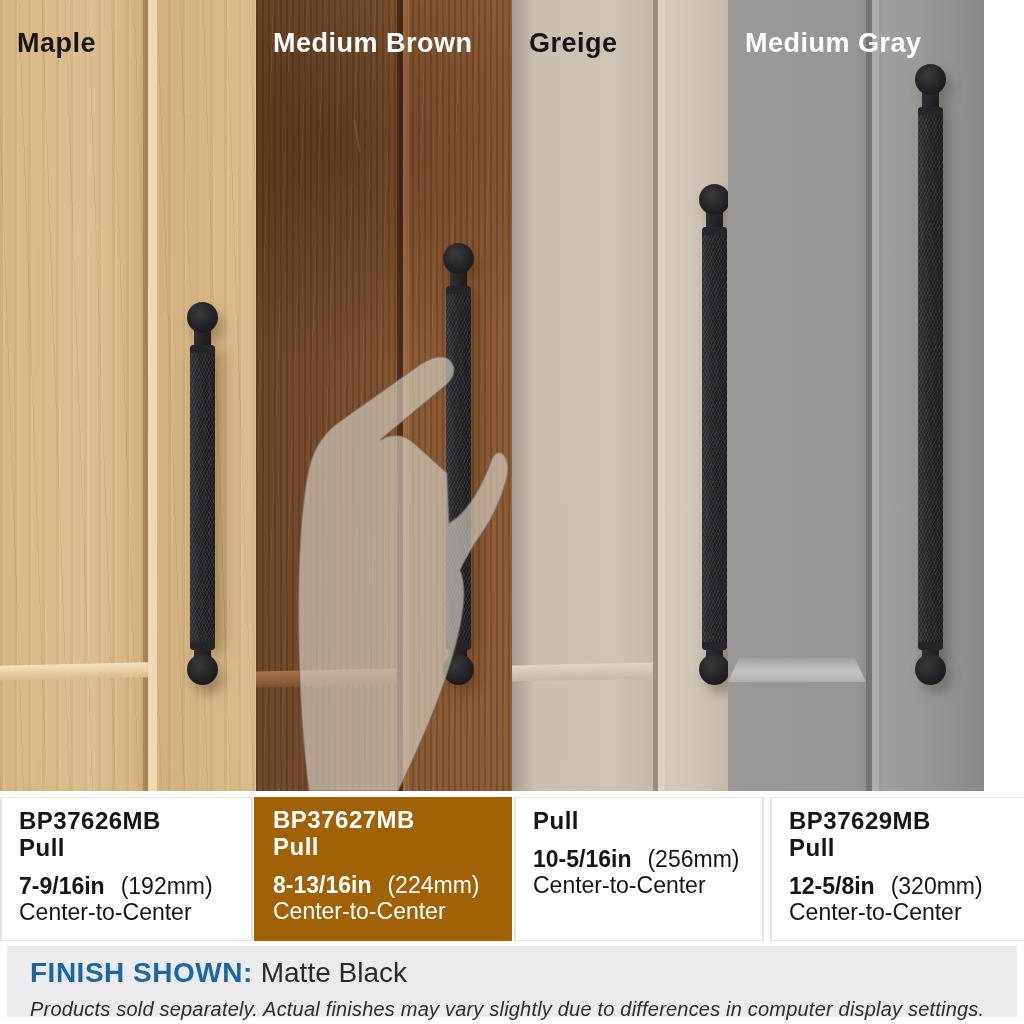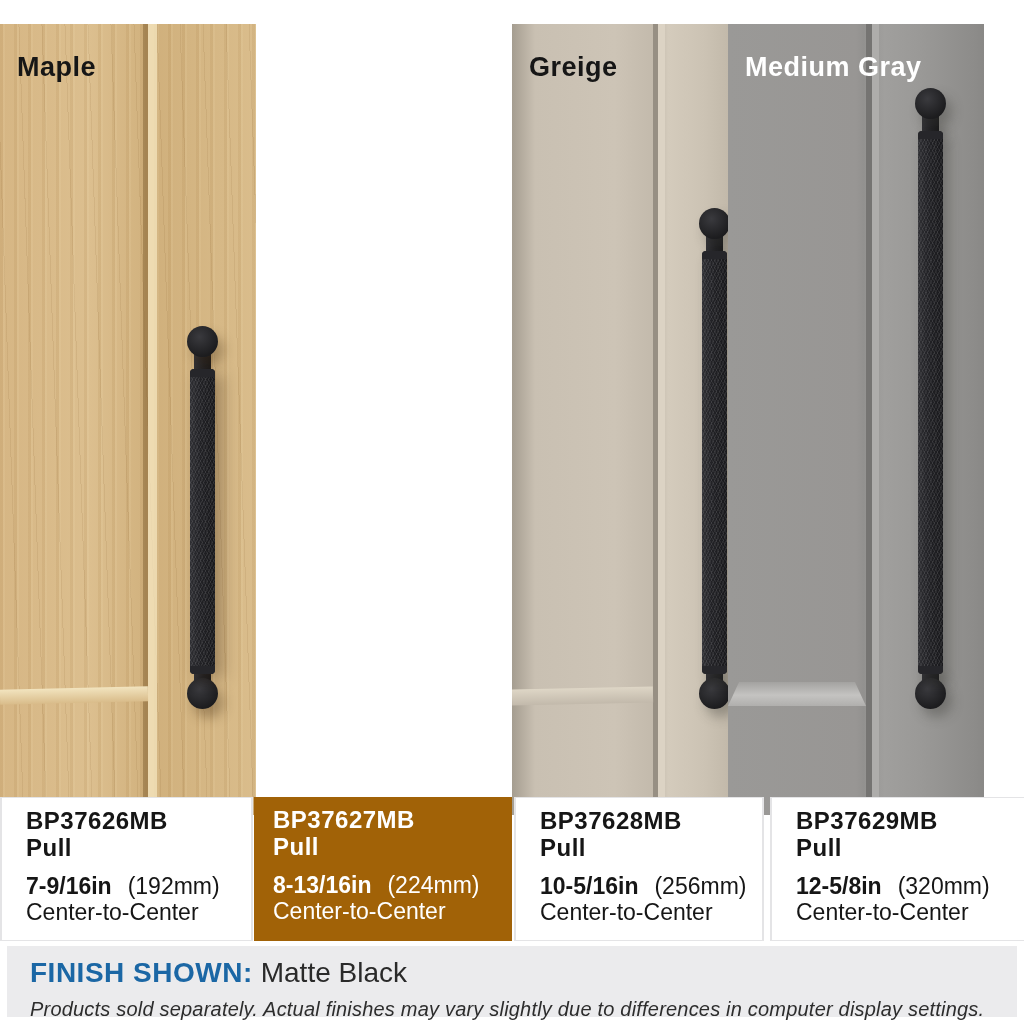--- a/index.html
+++ b/index.html
@@ -1,20 +1,20 @@
 <!DOCTYPE html>
 <html><head>
 <meta charset="utf-8">
 <style>
   html,body{margin:0;padding:0;background:#fff;}
   .stage{position:relative;width:1024px;height:1024px;background:#fff;overflow:hidden;
          font-family:"Liberation Sans",sans-serif;}
 
   
-  .photo{position:absolute;left:0;top:0;width:1024px;height:791px;margin-top:24px;}
+  .photo{position:absolute;left:0;top:0;width:1024px;height:791px;}
   .col{position:absolute;top:0;height:791px;width:256px;overflow:hidden;}
   .col1{left:0;}
   .col2{left:256px;}
   .col3{left:512px;}
   .col4{left:728px;}
 
   
   .col1{background-image:
     repeating-linear-gradient(90deg, rgba(150,105,45,0.10) 0 3px, rgba(255,240,200,0.09) 3px 5px, transparent 5px 14px),
     repeating-linear-gradient(88deg, rgba(120,80,30,0.10) 0 1px, transparent 1px 23px),
@@ -72,21 +72,21 @@
   .col1 .ball-top{top:302px;} .col1 .neck-top{top:330px;} .col1 .bar{top:345px;height:305px;}
   .col2 .ball-top{top:243px;} .col2 .neck-top{top:271px;} .col2 .bar{top:286px;height:364px;}
   .col3 .ball-top{top:184px;} .col3 .neck-top{top:212px;} .col3 .bar{top:227px;height:423px;}
   .col4 .ball-top{top:64px;}  .col4 .neck-top{top:92px;}  .col4 .bar{top:107px;height:543px;}
   .neck-bot{top:644px;} .ball-bot{top:654px;}
   .col3 .ball,.col3 .neck,.col3 .bar,.col4 .ball,.col4 .neck,.col4 .bar{box-shadow:6px 8px 12px rgba(55,55,50,0.35);}
 
   .hand{position:absolute;left:0;top:0;pointer-events:none;}
 
   
-  .band-cell{position:absolute;top:797px;height:144px;box-sizing:border-box;padding:9px 0 0 24px;}
+  .band-cell{position:absolute;top:797px;height:144px;box-sizing:border-box;padding:9px 0 0 17px;}
   .cell-white{background:#ffffff;border:2px solid #e4e4e6;border-top-width:1px;border-bottom-width:1px;}
   .cell1{left:0;width:253px;}
   .cell2{left:254px;width:258px;padding-left:19px;}
   .cell3{left:514px;width:250px;}
   .cell4{left:770px;width:284px;}
   .part,.pull-word{font-size:24px;font-weight:bold;letter-spacing:.5px;line-height:27px;}
   .size-line{margin-top:12px;font-size:23px;line-height:26px;}
   .size-line .sz{font-weight:bold;}
   .size-line .mm{font-weight:normal;margin-left:16px;}
   .c2c{font-size:23px;line-height:26px;}
@@ -110,20 +110,52 @@
       <div class="edge edge-light"></div>
       <div class="bevel"></div>
       <div class="neck neck-top"></div>
       <div class="neck neck-bot"></div>
       <div class="ball ball-top"></div>
       <div class="ball ball-bot"></div>
       <div class="bar"></div>
       <div class="finish-name t-dark">Maple</div>
     </div>
 
+    <div class="col col2">
+      <div class="edge edge-dark"></div>
+      <div class="edge edge-light"></div>
+      <div class="bevel"></div>
+      <div class="neck neck-top"></div>
+      <div class="neck neck-bot"></div>
+      <div class="ball ball-top"></div>
+      <div class="ball ball-bot"></div>
+      <div class="bar"></div>
+      <svg class="hand" width="256" height="791" viewBox="0 0 256 791">
+        <path d="M 53 791
+                 C 41 700 37 545 53 468
+                 C 59 444 71 430 86 420
+                 L 165 364
+                 Q 188 350 196 363
+                 Q 202 374 190 385
+                 L 124 440
+                 Q 144 429 160 445
+                 L 191 473
+                 L 193 523
+                 Q 207 515 218 497
+                 Q 229 479 235 461
+                 Q 240 448 248 455
+                 Q 255 464 250 481
+                 Q 242 510 226 533
+                 Q 212 553 204 570
+                 C 220 607 184 705 142 791
+                 Z" fill="rgba(214,208,198,0.66)" stroke="rgba(110,104,96,0.55)" stroke-width="1.5"></path>
+        <path d="M 98 120 L 104 152" fill="none" stroke="rgba(110,104,96,0.45)" stroke-width="2"></path>
+      </svg>
+      <div class="finish-name t-light">Medium Brown</div>
+    </div>
 
     <div class="col col3">
       <div class="edge edge-dark"></div>
       <div class="edge edge-light"></div>
       <div class="bevel"></div>
       <div class="neck neck-top"></div>
       <div class="neck neck-bot"></div>
       <div class="ball ball-top"></div>
       <div class="ball ball-bot"></div>
       <div class="bar"></div>
@@ -151,21 +183,20 @@
   </div>
 
   <div class="band-cell cell2 t-light" style="background:#a16207;">
     <div class="part">BP37627MB</div>
     <div class="pull-word">Pull</div>
     <div class="size-line"><span class="sz">8-13/16in</span><span class="mm">(224mm)</span></div>
     <div class="c2c">Center-to-Center</div>
   </div>
 
   <div class="band-cell cell-white cell3 t-dark">
-    <div class="part">BP37628MB</div>
     <div class="pull-word">Pull</div>
     <div class="size-line"><span class="sz">10-5/16in</span><span class="mm">(256mm)</span></div>
     <div class="c2c">Center-to-Center</div>
   </div>
 
   <div class="band-cell cell-white cell4 t-dark">
     <div class="part">BP37629MB</div>
     <div class="pull-word">Pull</div>
     <div class="size-line"><span class="sz">12-5/8in</span><span class="mm">(320mm)</span></div>
     <div class="c2c">Center-to-Center</div>

